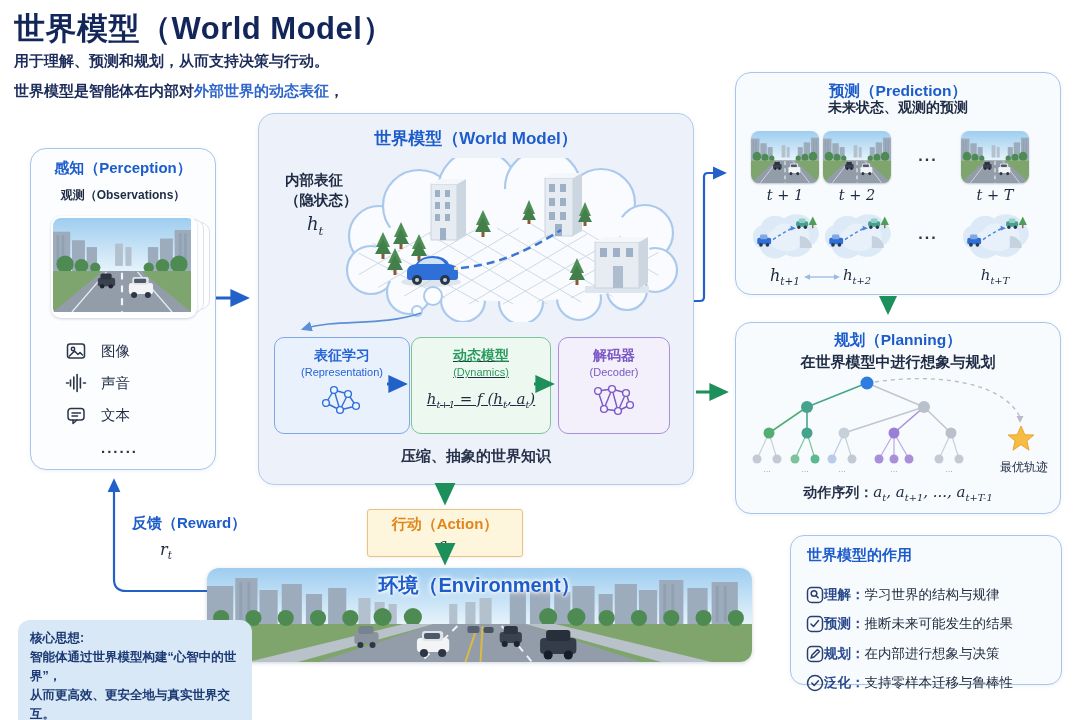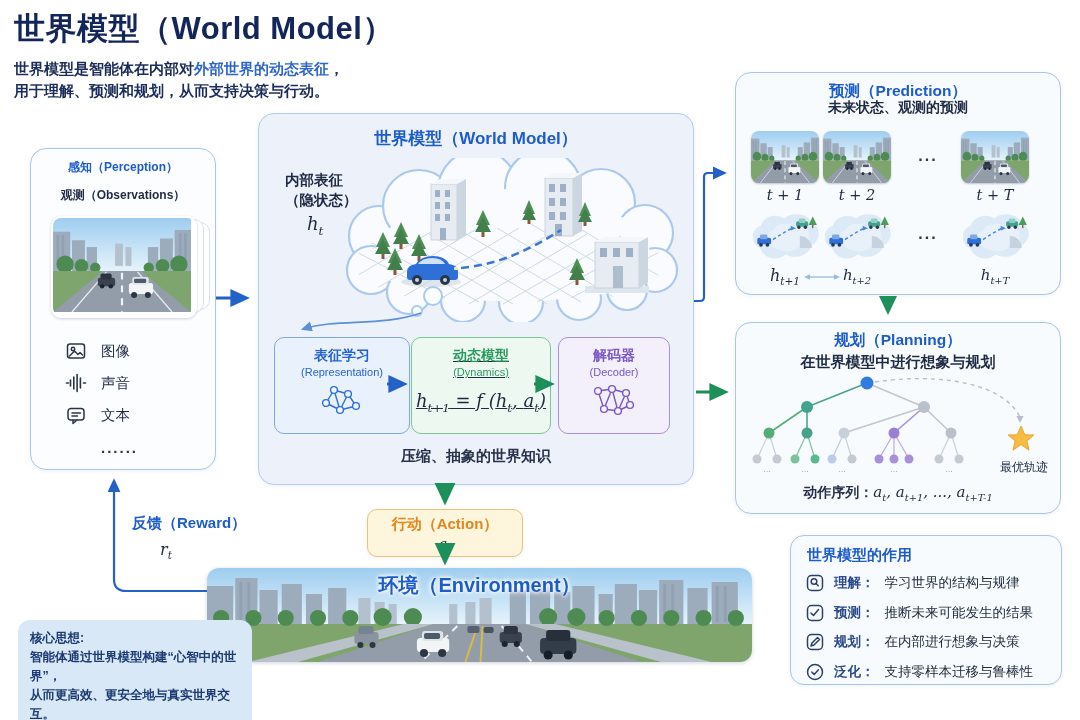--- a/index.html
+++ b/index.html
@@ -14,21 +14,21 @@
   .center{text-align:center;width:100%;}
   h1{margin:0;font-size:31px;font-weight:800;color:#13265a;letter-spacing:.5px;}
   .intro{font-size:15px;font-weight:600;color:#1c2c5a;line-height:22px;}
   .hl{color:#2e66cc;}
   .mod{position:absolute;top:223px;height:97px;border-radius:10px;border:1.5px solid;
        text-align:center;padding-top:9px;box-sizing:border-box;}
   .mod .t{font-size:14px;font-weight:bold;}
   .mod .s{font-size:11px;margin-top:1px;}
   .mrow{display:flex;align-items:center;gap:14px;height:32px;}
   .mrow .lbl{font-size:14.5px;color:#1f2b44;}
-  .urow{display:flex;align-items:flex-start;gap:10px;height:29.5px;}
+  .urow{display:flex;align-items:flex-end;height:29.5px;}
   .urow .ulbl{font-size:13.5px;font-weight:bold;color:#2b4a8c;white-space:nowrap;}
   .urow .udesc{font-size:13.5px;color:#222c3e;white-space:nowrap;}
   .thumb{position:absolute;width:68px;height:52px;border-radius:8px;overflow:hidden;
          box-shadow:0 1px 2px rgba(20,40,80,.25);}
   .dots{font-size:16px;font-weight:bold;color:#2a3442;letter-spacing:2px;}
   .flabel{position:absolute;width:68px;text-align:center;font-size:14.5px;color:#1d2a3e;}
   svg{display:block;}
 </style>
 </head>
 <body>
@@ -195,26 +195,26 @@
         <circle cx="14" cy="37.5" r="2" fill="#2a3550"></circle>
           <circle cx="21" cy="37.5" r="2" fill="#2a3550"></circle>
         <path d="M27,32 C34,27 39,24 47,20" stroke="#4d86d8" stroke-width="1.6" fill="none" stroke-dasharray="3.5 3"></path>
         <polygon points="46,16.8 52,19.5 46.5,22" fill="#4d86d8"></polygon>
       </symbol>
     </defs>
   </svg>
 
   <div class="abs" style="left:14px;top:8px;">
     <h1>世界模型（World Model）</h1>
+    <div class="intro">用于理解、预测和规划，从而支持决策与行动。</div>
     <div class="intro" style="margin-top:8px;"><span>世界模型是智能体在内部对</span><span class="hl">外部世界的动态表征</span><span>，</span></div>
-    <div class="intro">用于理解、预测和规划，从而支持决策与行动。</div>
   </div>
 
   <div class="box" style="left:30px;top:148px;width:186px;height:322px;background:#fcfdff;">
-    <div class="blue-ttl abs center" style="top:10px;font-size:12px;">感知（Perception）</div>
+    <div class="blue-ttl abs center" style="top:10px;font-size:15px;">感知（Perception）</div>
     <div class="abs center" style="top:38px;font-size:12px;font-weight:600;">观测（Observations）</div>
     <div class="abs" style="left:33px;top:73px;width:144px;height:86px;background:#fff;border:1px solid #d7e2ee;border-radius:10px;"></div>
     <div class="abs" style="left:27px;top:70px;width:144px;height:92px;background:#fff;border:1px solid #d7e2ee;border-radius:10px;"></div>
     <div class="abs" style="left:20px;top:67px;width:142px;height:98px;background:#fff;border-radius:10px;overflow:hidden;border:2px solid #fff;box-shadow:0 1px 3px rgba(20,40,80,.2);">
       <svg width="138" height="94" viewBox="0 0 160 110" preserveAspectRatio="none">
           <use href="#street"></use>
         </svg>
     </div>
     <div class="abs" style="left:34px;top:186px;">
       <div class="mrow">
@@ -410,21 +410,21 @@
             <circle cx="29" cy="10" r="3.4"></circle>
             <circle cx="7" cy="19" r="3.4"></circle>
           <circle cx="21" cy="26" r="3.4"></circle>
             <circle cx="37" cy="22" r="3.4"></circle>
         </g>
       </svg>
     </div>
     <div class="mod" style="left:152px;width:140px;background:#ecf8f0;border-color:#7cc497;text-decoration:underline;">
       <div class="t" style="color:#2b9a5f;">动态模型</div>
       <div class="s" style="color:#2b9a5f;">(Dynamics)</div>
-      <div class="math" style="font-size:18px;margin-top:12px;color:#1d2a3e;"><span>h</span><sub>t+1</sub><span> = f (</span><span>h</span><sub>t</sub><span>, </span><span>a</span><sub>t</sub><span>)</span></div>
+      <div class="math" style="font-size:15px;margin-top:12px;color:#1d2a3e;"><span>h</span><sub>t+1</sub><span> = f (</span><span>h</span><sub>t</sub><span>, </span><span>a</span><sub>t</sub><span>)</span></div>
     </div>
     <div class="mod" style="left:299px;width:112px;background:#f3effb;border-color:#ab8fd8;">
       <div class="t" style="color:#7a57c5;">解码器</div>
       <div class="s" style="color:#7a57c5;">(Decoder)</div>
       <svg width="46" height="36" viewBox="0 0 46 36" style="margin:6px auto 0;">
         <g stroke="#7a57c5" stroke-width="1.4">
           <line x1="7" y1="7" x2="21" y2="5"></line>
             <line x1="21" y1="5" x2="35" y2="9"></line>
           <line x1="7" y1="7" x2="13" y2="25"></line>
             <line x1="21" y1="5" x2="13" y2="25"></line>
@@ -591,21 +591,21 @@
         <svg width="18" height="18" viewBox="0 0 18 18" fill="none" stroke="#2a3f6e" stroke-width="1.5" stroke-linecap="round" stroke-linejoin="round">
           <circle cx="9" cy="9" r="7.5"></circle>
             <polyline points="5.8,9 8.2,11.4 12.4,6.8"></polyline>
         </svg>
         <span class="ulbl">泛化：</span>
           <span class="udesc">支持零样本迁移与鲁棒性</span>
       </div>
     </div>
   </div>
 
-  <div class="box" style="left:367px;top:509px;width:156px;height:48px;background:#fdf5dc;border-color:#ecc27b;border-radius:10px;">
+  <div class="box" style="left:367px;top:509px;width:156px;height:48px;background:#fdf5dc;border-color:#ecc27b;border-radius:3px;">
     <div class="abs center" style="top:5px;font-size:15px;font-weight:bold;color:#e2861c;">行动（Action）</div>
     <div class="abs center math" style="top:25px;font-size:15px;color:#2a3442;"><span>a</span><sub>t</sub></div>
   </div>
 
   <div class="abs" style="left:207px;top:568px;width:545px;height:94px;border-radius:12px;overflow:hidden;box-shadow:0 1px 4px rgba(20,40,80,.2);">
     <svg width="545" height="94" viewBox="0 0 540 94" preserveAspectRatio="none">
         <use href="#streetwide"></use>
       </svg>
   </div>
   <div class="abs" style="left:207px;top:572px;width:545px;text-align:center;font-size:20px;font-weight:bold;color:#1d5ccb;text-shadow:0 0 6px #fff,0 0 4px #fff,0 0 3px #fff;">环境（Environment）</div>

